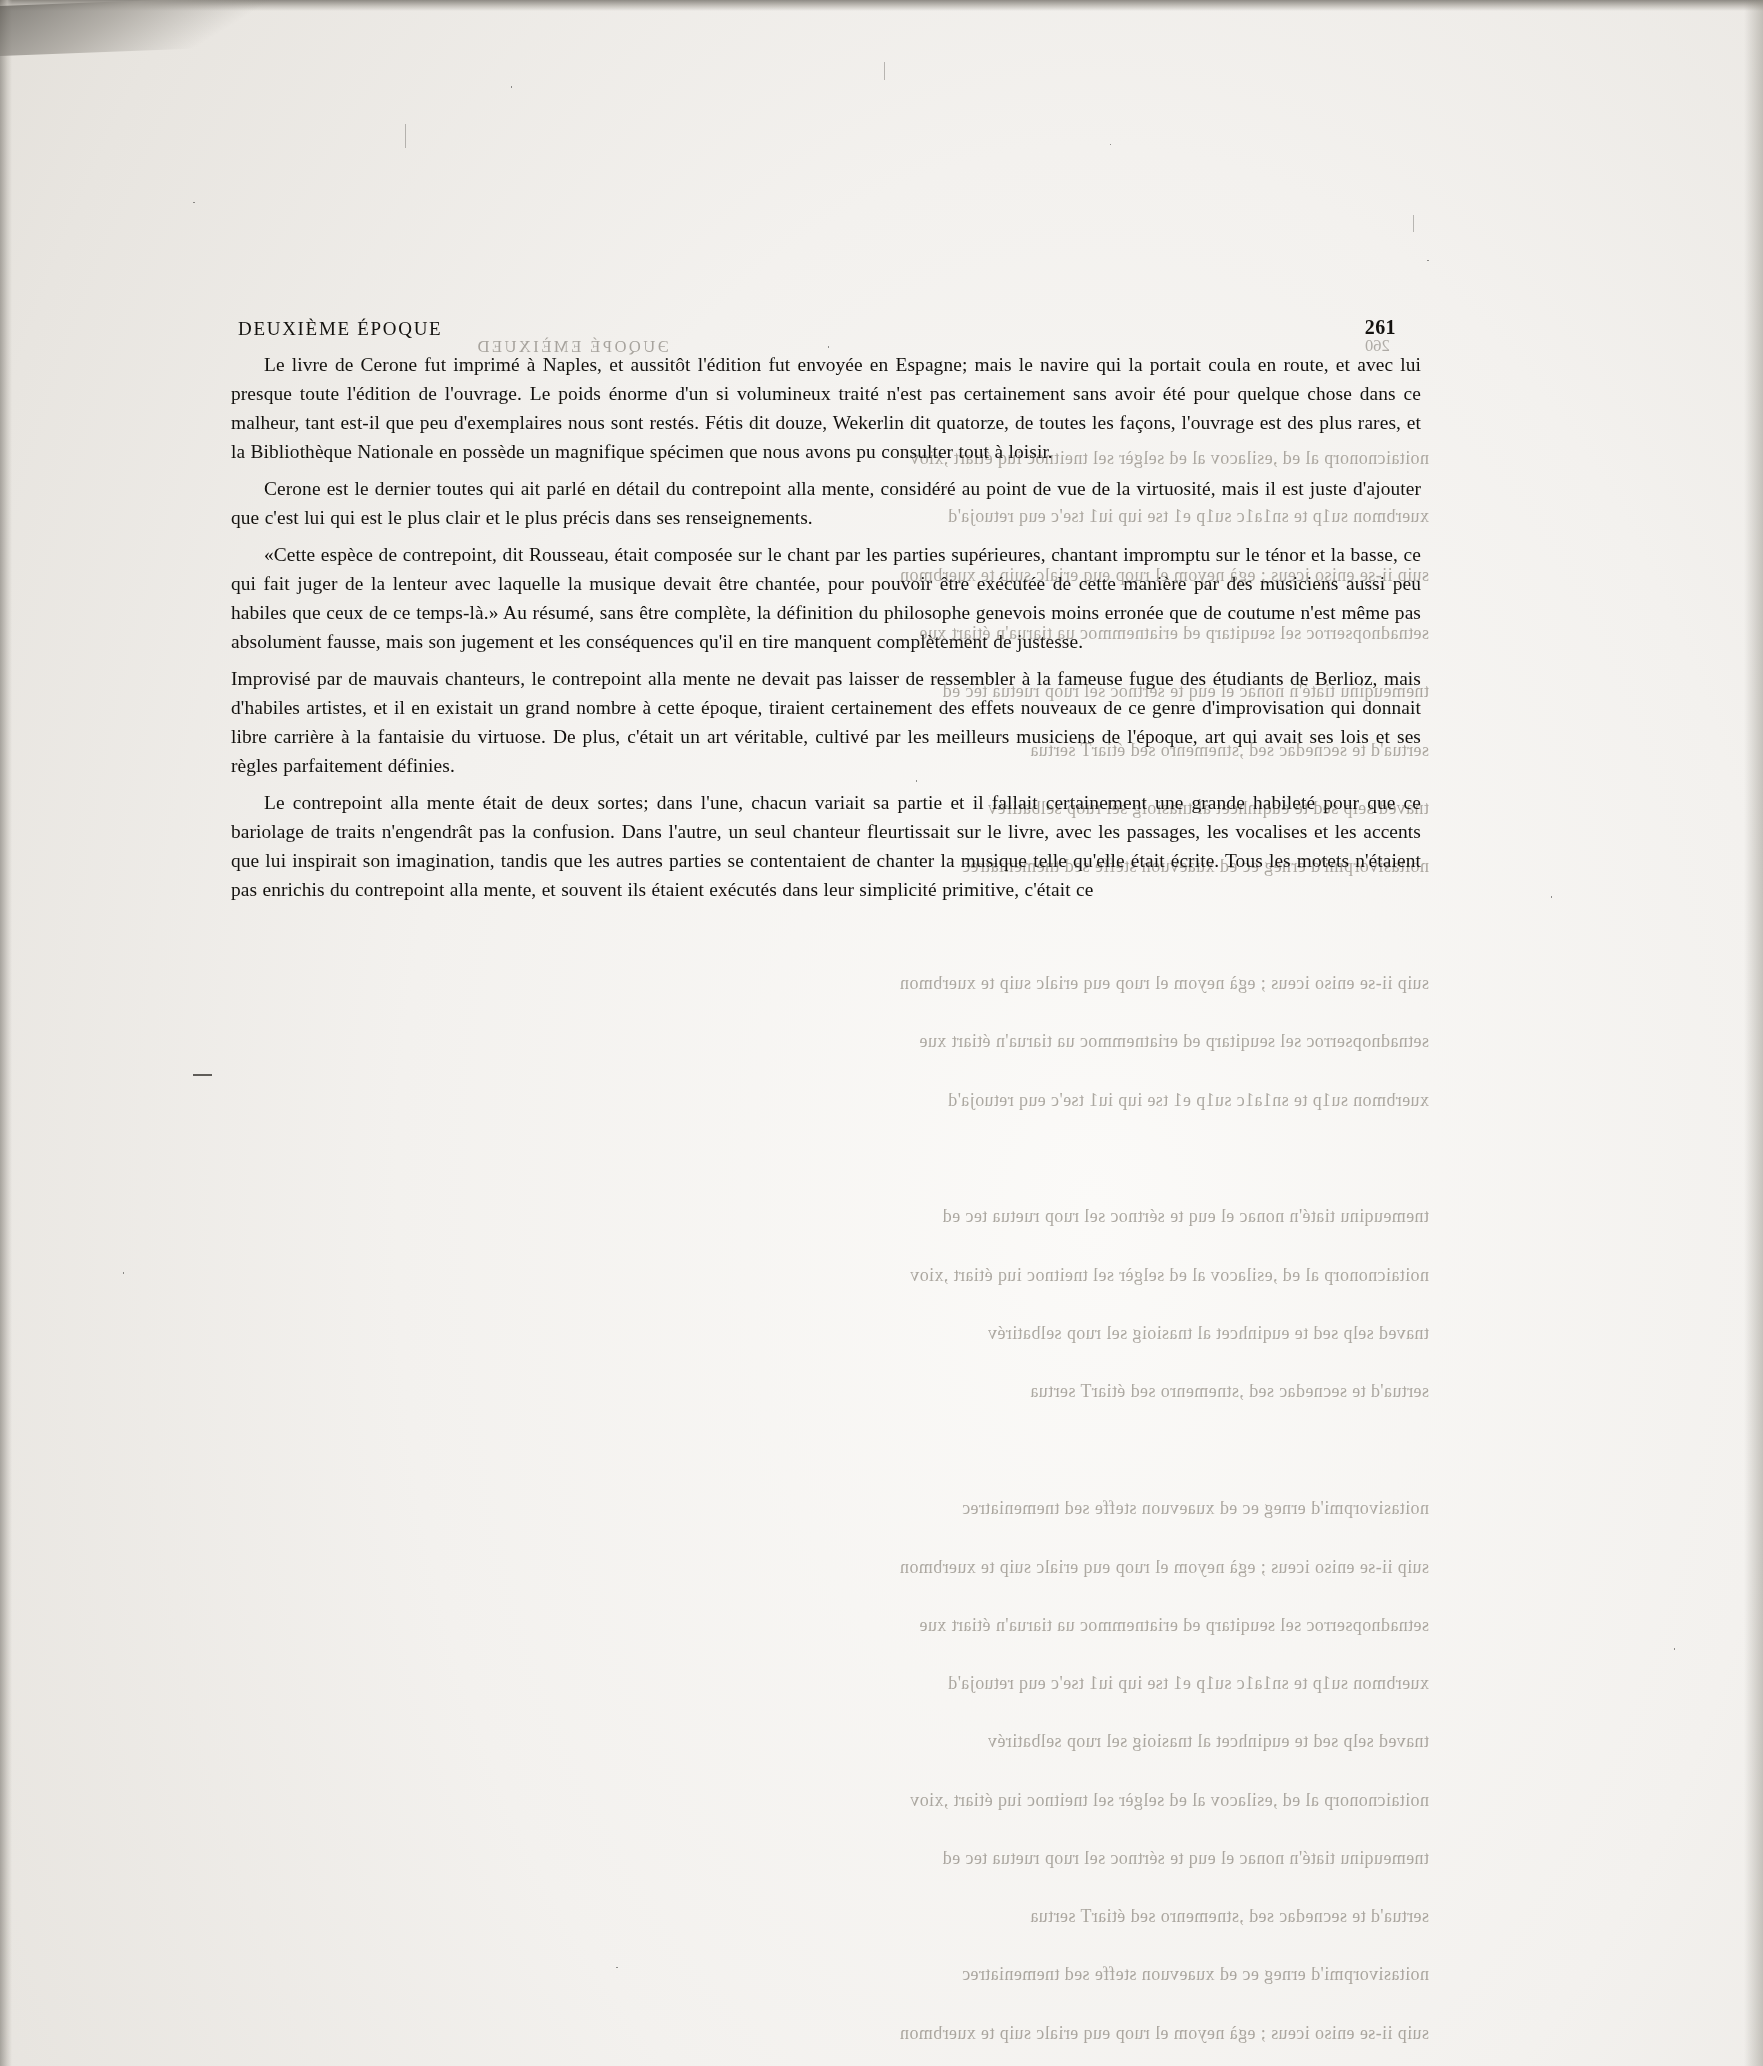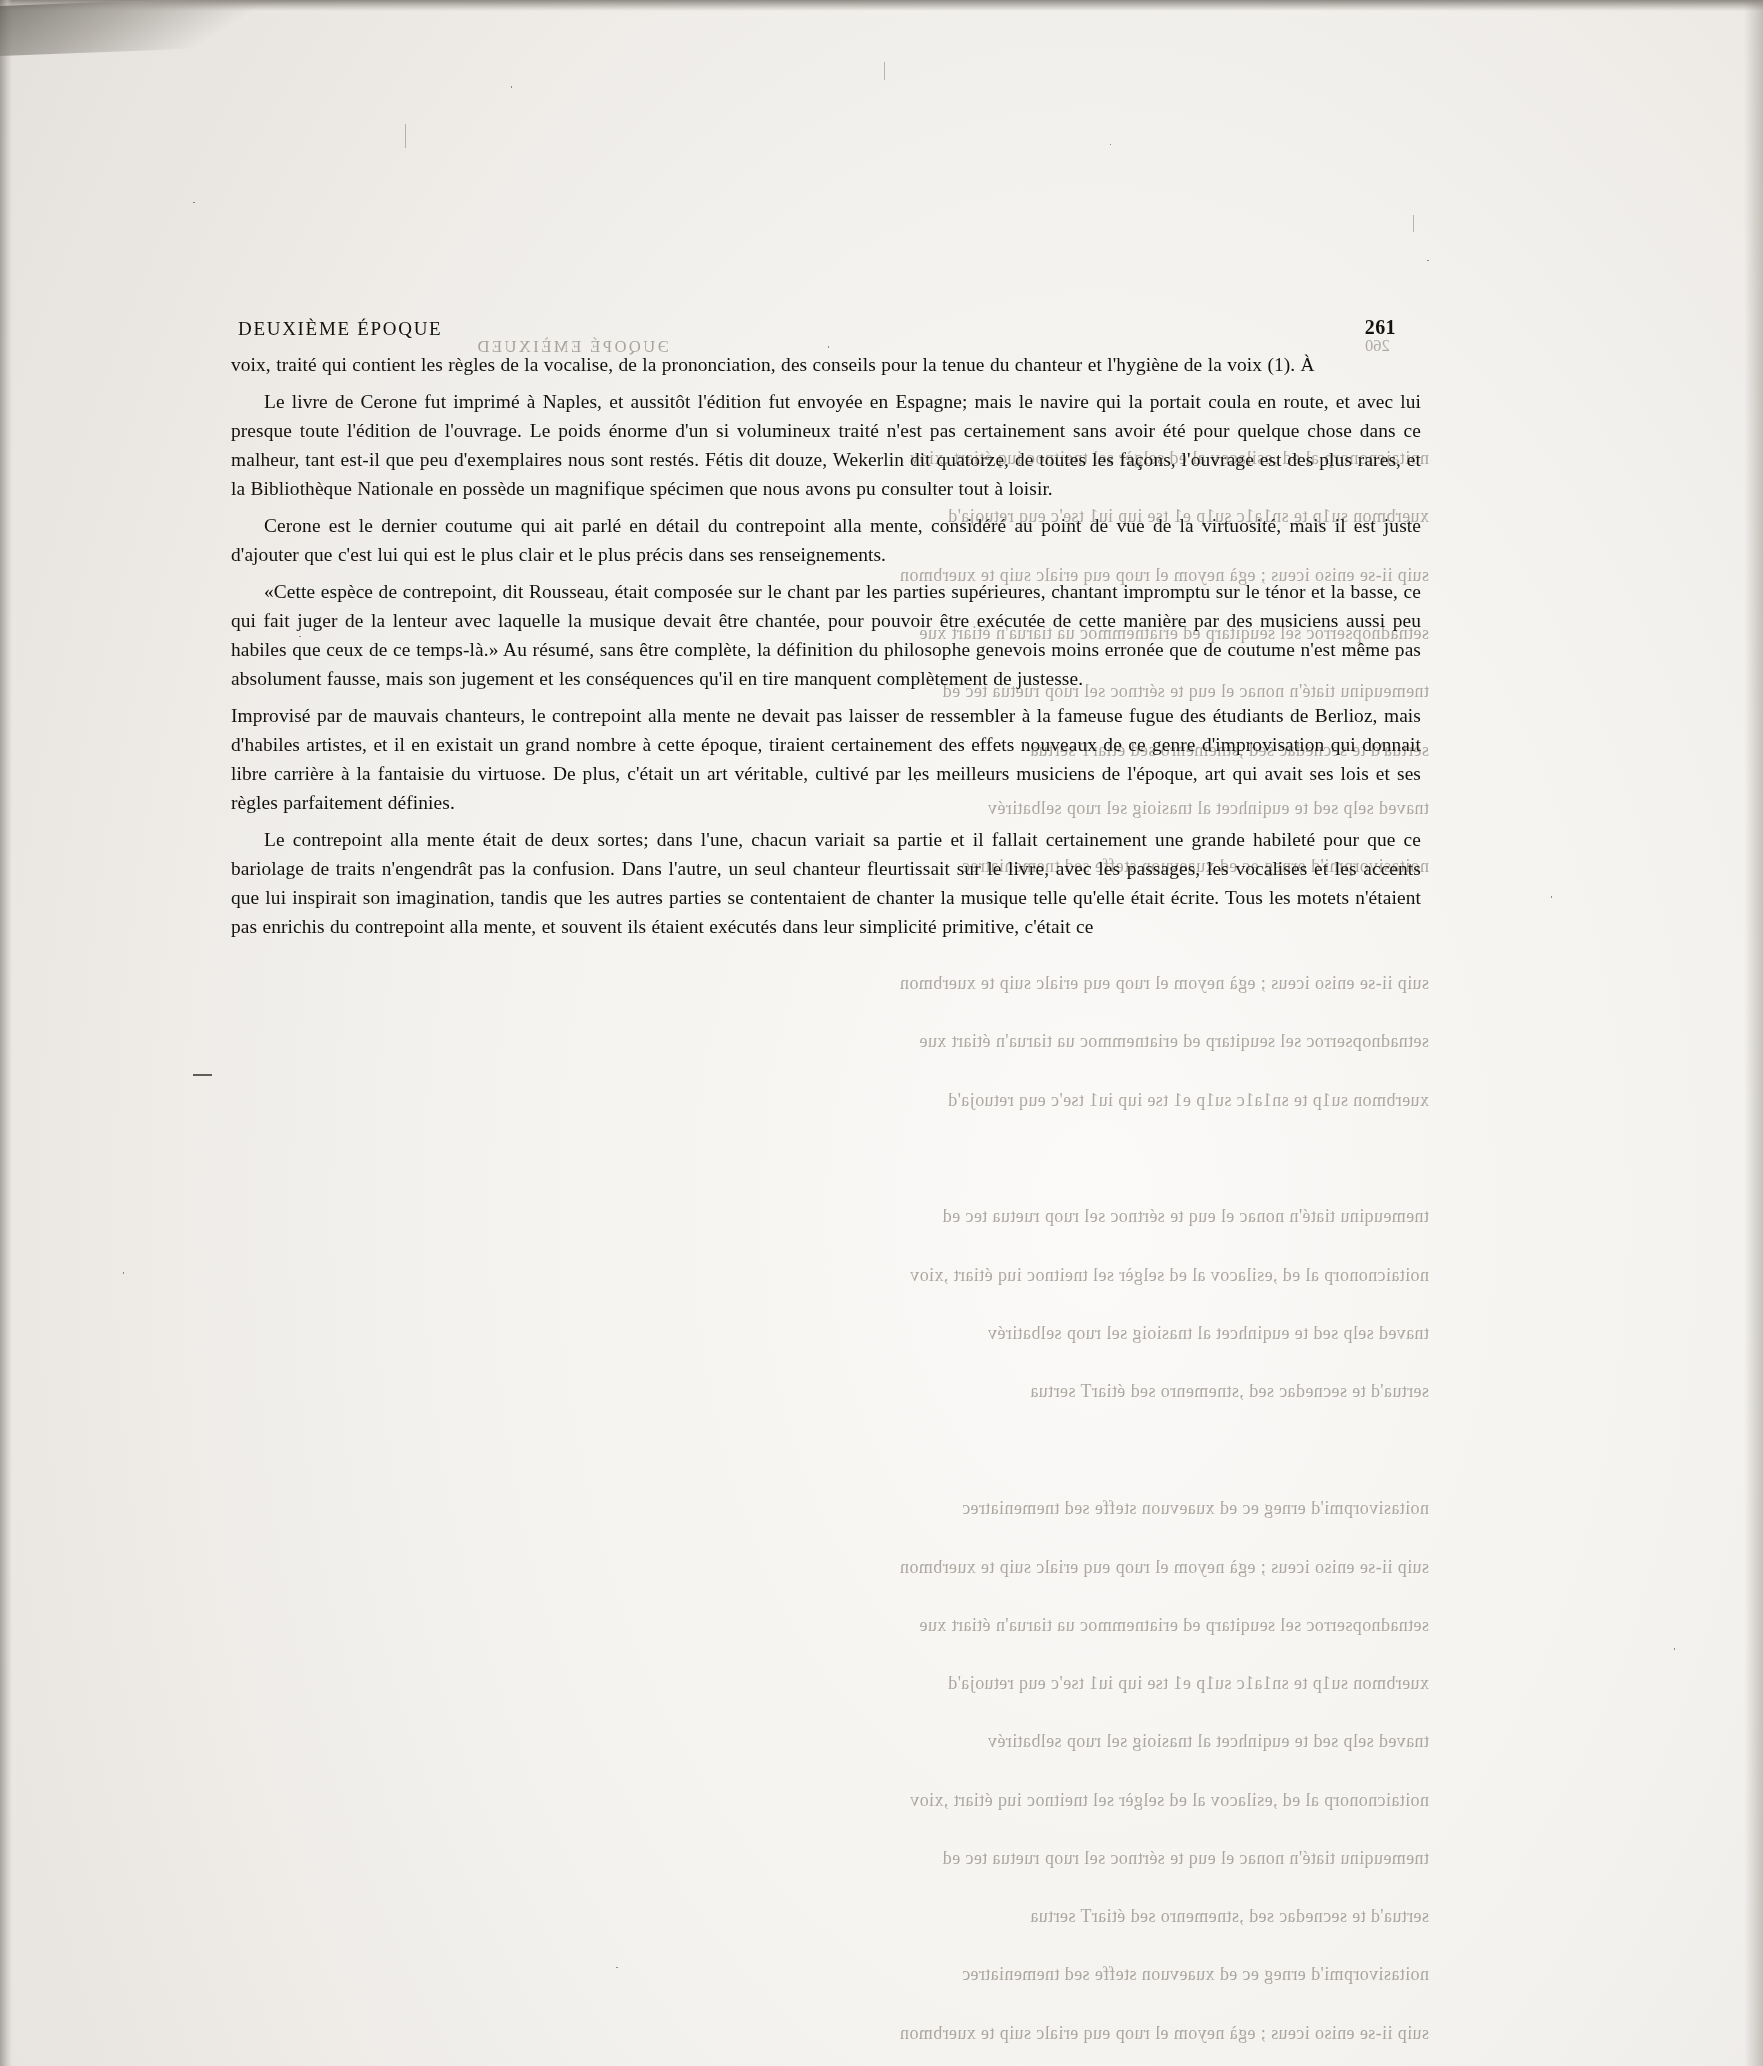--- a/index.html
+++ b/index.html
@@ -173,22 +173,21 @@
 <div id="sheet">
 
   <div class="runhead">
     <span class="title">DEUXIÈME ÉPOQUE</span>
     <span class="folio">261</span>
     <span class="ghosthead">ЭUQOPÉ EMÈIXUED</span>
     <span class="ghostfolio">260</span>
   </div>
 
   <div class="body">
-    <p>voix, traité qui contient les règles de la vocalise, de la prononciation, des conseils pour la tenue du chanteur et l'hygiène de la voix (1). À</p>
     <p class="ind">Le livre de Cerone fut imprimé à Naples, et aussitôt l'édition fut envoyée en Espagne; mais le navire qui la portait coula en route, et avec lui presque toute l'édition de l'ouvrage. Le poids énorme d'un si volumineux traité n'est pas certainement sans avoir été pour quelque chose dans ce malheur, tant est-il que peu d'exemplaires nous sont restés. Fétis dit douze, Wekerlin dit quatorze, de toutes les façons, l'ouvrage est des plus rares, et la Bibliothèque Nationale en possède un magnifique spécimen que nous avons pu consulter tout à loisir.</p>
-    <p class="ind"><span>Cerone est le dernier coutume qui ait parlé en détail du contrepoint </span><span class="it">alla mente</span><span>, considéré au point de vue de la virtuosité, mais il est juste d'ajouter que c'est lui qui est le plus clair et le plus précis dans ses renseignements.</span></p>
+    <p class="ind"><span>Cerone est le dernier toutes qui ait parlé en détail du contrepoint </span><span class="it">alla mente</span><span>, considéré au point de vue de la virtuosité, mais il est juste d'ajouter que c'est lui qui est le plus clair et le plus précis dans ses renseignements.</span></p>
     <p class="ind">«Cette espèce de contrepoint, dit Rousseau, était composée sur le chant par les parties supérieures, chantant impromptu sur le ténor et la basse, ce qui fait juger de la lenteur avec laquelle la musique devait être chantée, pour pouvoir être exécutée de cette manière par des musiciens aussi peu habiles que ceux de ce temps-là.» Au résumé, sans être complète, la définition du philosophe genevois moins erronée que de coutume n'est même pas absolument fausse, mais son jugement et les conséquences qu'il en tire manquent complètement de justesse.</p>
     <p><span>Improvisé par de mauvais chanteurs, le contrepoint </span><span class="it">alla mente</span><span> ne devait pas laisser de ressembler à la fameuse fugue des étudiants de Berlioz, mais d'habiles artistes, et il en existait un grand nombre à cette époque, tiraient certainement des effets nouveaux de ce genre d'improvisation qui donnait libre carrière à la fantaisie du virtuose. De plus, c'était un art véritable, cultivé par les meilleurs musiciens de l'époque, art qui avait ses lois et ses règles parfaitement définies.</span></p>
     <p class="ind"><span>Le contrepoint </span><span class="it">alla mente</span><span> était de deux sortes; dans l'une, chacun variait sa partie et il fallait certainement une grande habileté pour que ce bariolage de traits n'engendrât pas la confusion. Dans l'autre, un seul chanteur fleurtissait sur le livre, avec les passages, les vocalises et les accents que lui inspirait son imagination, tandis que les autres parties se contentaient de chanter la musique telle qu'elle était écrite. Tous les motets n'étaient pas enrichis du contrepoint </span><span class="it">alla mente</span><span>, et souvent ils étaient exécutés dans leur simplicité primitive, c'était ce</span></p>
   </div>
 
 </div>
 
 
 </body></html>

